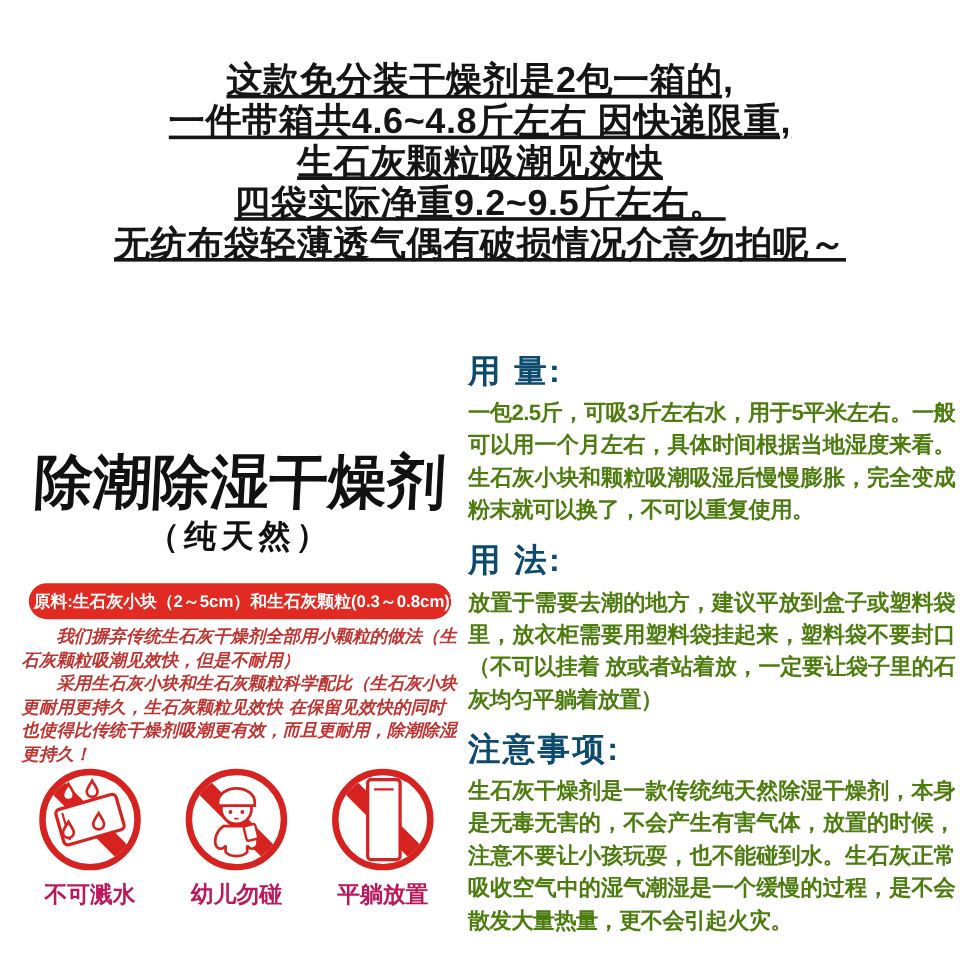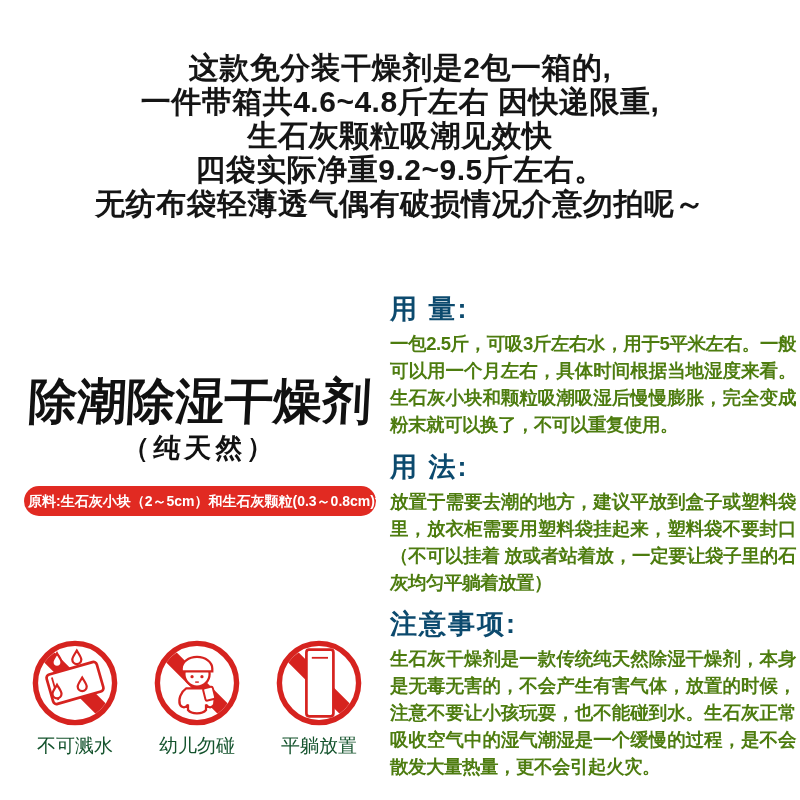--- a/index.html
+++ b/index.html
@@ -2,21 +2,21 @@
 <html><head>
 <meta charset="utf-8">
 <style>
   * { margin:0; padding:0; box-sizing:border-box; }
   html,body { width:800px; height:800px; background:#ffffff; overflow:hidden;
               font-family:"Liberation Sans", sans-serif; color:#111; }
   .page { position:relative; width:800px; height:800px; background:#fff; }
 
   
   .top-notice { position:absolute; top:51px; left:0; width:800px;
-                text-align:center; font-weight:700; color:#151515; }
+                text-align:center; font-weight:700; color:#151515;text-decoration:underline; }
   .top-line { font-size:30px; line-height:34px; letter-spacing:0.5px;
               font-family:"Liberation Sans", sans-serif; }
 
   
   .brush-title { position:absolute; left:20px; top:372px; width:360px;
                  text-align:center; font-size:49px; line-height:58px;
                  font-weight:900; font-family:"DejaVu Serif", serif;
                  transform:skewX(-3deg); }
   .brush-subtitle { position:absolute; left:20px; top:432px; width:360px;
                     text-align:center; font-size:27px; line-height:32px;
@@ -29,21 +29,21 @@
   .handwriting { position:absolute; left:18px; top:521px; width:366px;
                  color:#bf3531; font-size:14.5px; line-height:19.5px;
                  font-weight:700; font-style:italic;
                  font-family:"DejaVu Serif", serif; }
   .handwriting p { text-indent:2em; }
 
   .warnings { position:absolute; left:22px; top:638px; width:350px;
               display:flex; justify-content:space-between; }
   .warning { width:106px; text-align:center; }
   .warning svg { width:90px; height:90px; display:block; margin:0 auto; }
-  .warning-label { margin-top:5px; font-size:19px; font-weight:400; color:#14532d; }
+  .warning-label { margin-top:5px; font-size:19px; font-weight:700; color:#be185d; }
 
   
   .info-section { position:absolute; left:390px; width:406px; }
   .sec-0 { top:293px; }
   .sec-1 { top:451px; }
   .sec-2 { top:591px;margin-top:17px; }
   .red-heading { color:#0c4a6e; font-size:27px; line-height:32px;
                  font-weight:800; letter-spacing:2px; margin-bottom:5px; }
   .info-body { font-size:18.5px; line-height:27px; font-weight:700;
                letter-spacing:-0.5px; text-align:justify; color:#4d7c0f; }
@@ -59,20 +59,24 @@
     <div class="top-line">生石灰颗粒吸潮见效快</div>
     <div class="top-line">四袋实际净重9.2~9.5斤左右。</div>
     <div class="top-line">无纺布袋轻薄透气偶有破损情况介意勿拍呢～</div>
   </header>
 
   <h1 class="brush-title">除潮除湿干燥剂</h1>
   <div class="brush-subtitle">（纯天然）</div>
 
   <div class="materials-banner">原料:生石灰小块（2～5cm）和生石灰颗粒(0.3～0.8cm)混装</div>
 
+  <div class="handwriting">
+    <p>我们摒弃传统生石灰干燥剂全部用小颗粒的做法（生石灰颗粒吸潮见效快，但是不耐用）</p>
+    <p>采用生石灰小块和生石灰颗粒科学配比（生石灰小块更耐用更持久，生石灰颗粒见效快  在保留见效快的同时也使得比传统干燥剂吸潮更有效，而且更耐用，除潮除湿更持久！</p>
+  </div>
 
   <div class="warnings">
 
     <div class="warning">
       <svg viewBox="0 0 100 100">
         <defs>
             <clipPath id="clipA">
               <circle cx="50" cy="50" r="41"></circle>
             </clipPath>
           </defs>

